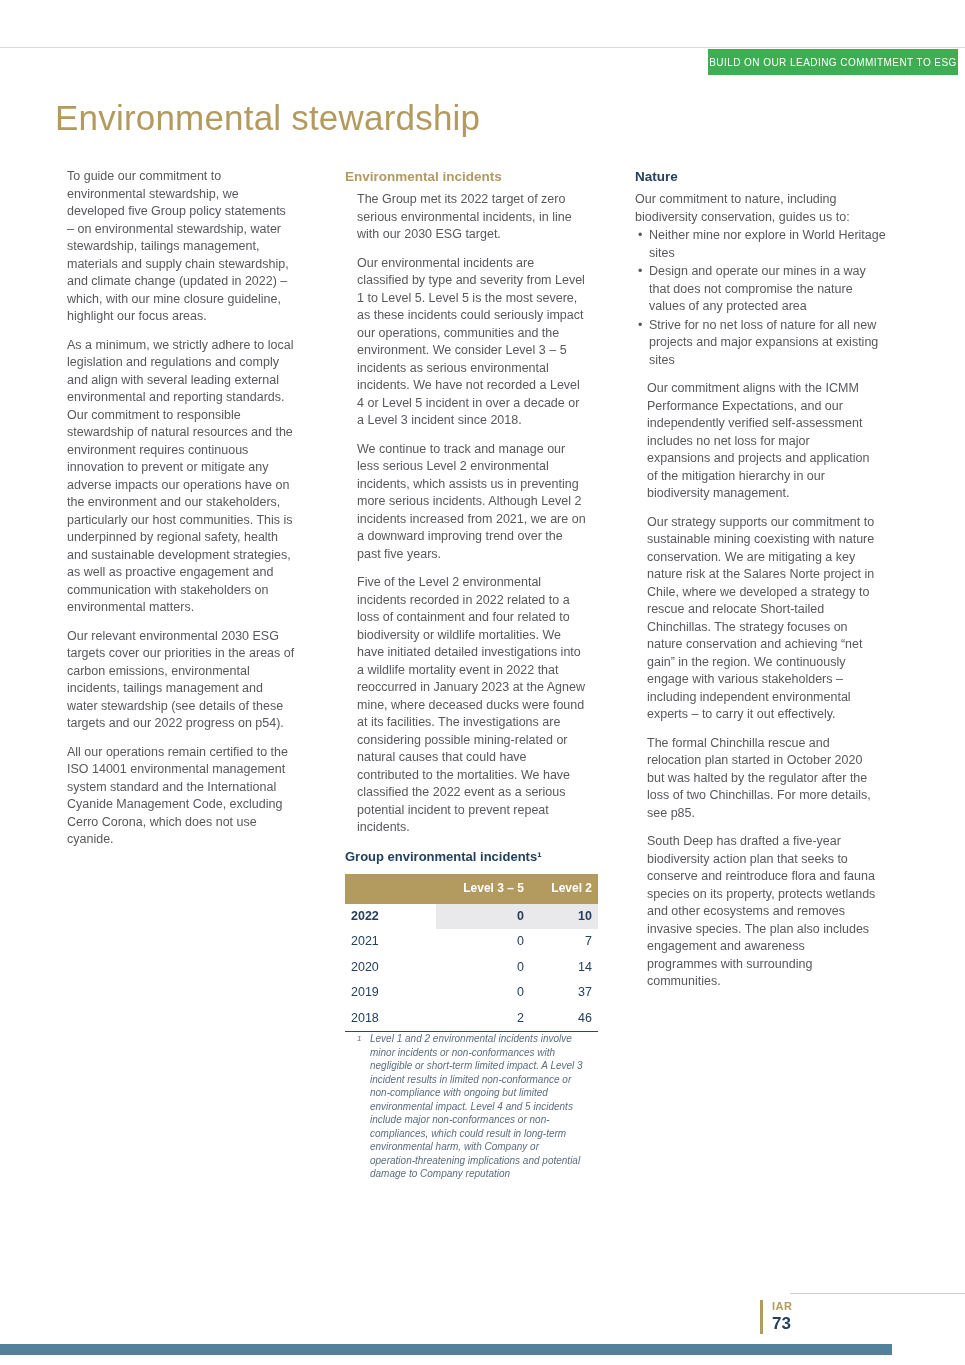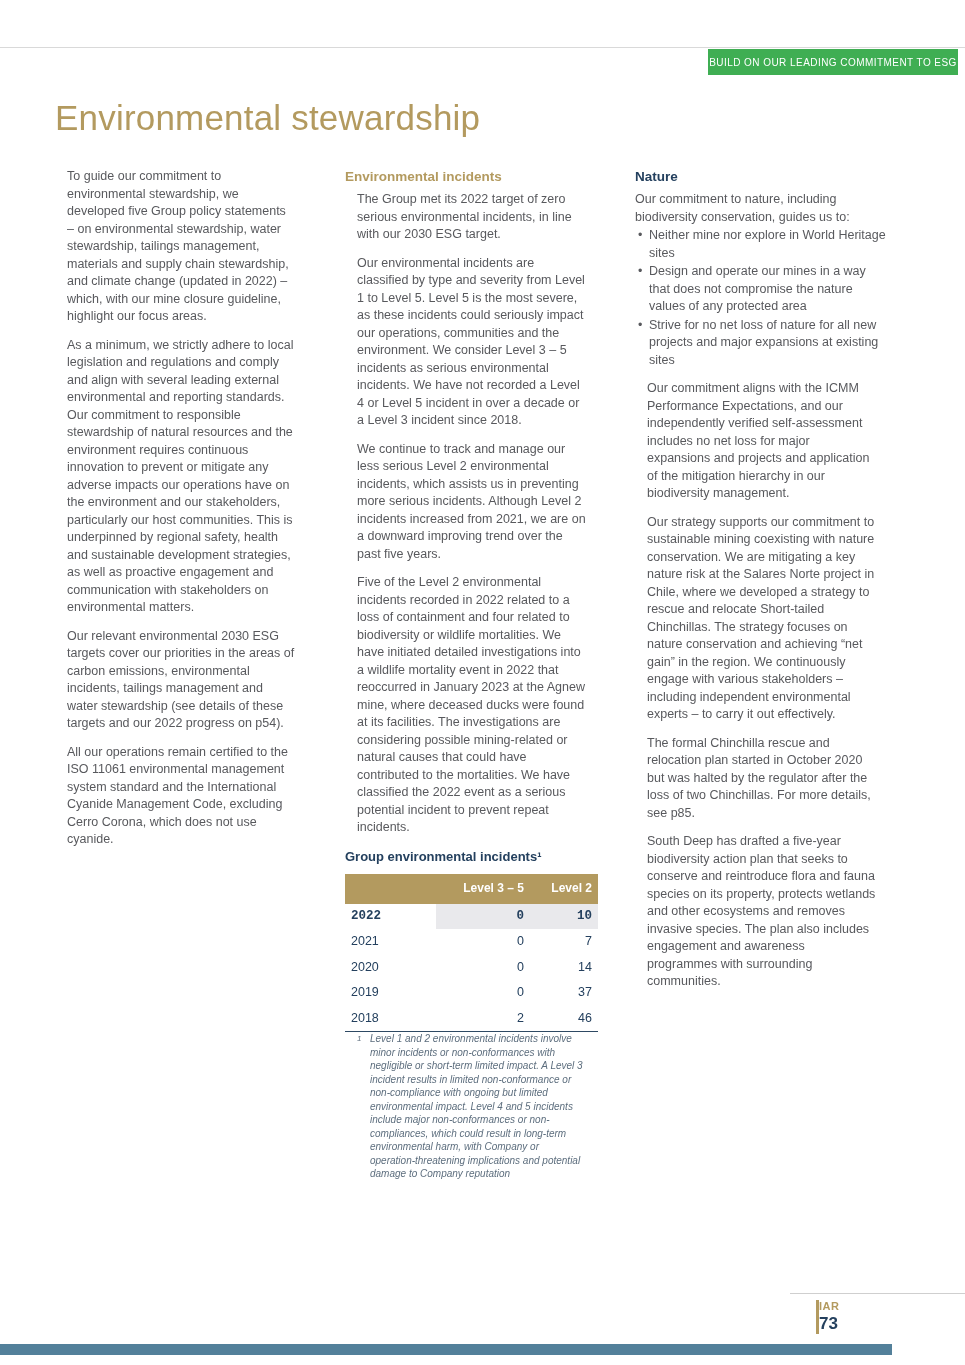--- a/index.html
+++ b/index.html
@@ -22,28 +22,28 @@
   ul.bullets li{position:relative;margin:0 0 1px;}
   ul.bullets li::before{content:"\2022";position:absolute;left:-11px;color:var(--c-body-text,#58595d);}
   .table-title{font-size:13px;font-weight:bold;color:var(--c-navy,#24405e);margin:6px 0 9px;}
   table.incidents{width:100%;border-collapse:collapse;font-size:12.5px;color:var(--c-navy,#24405e);}
   table.incidents thead th{background:var(--c-gold,#b39a5f);color:#fff;font-weight:bold;font-size:12px;
           padding:6px 6px;text-align:right;}
   table.incidents thead th.year{text-align:left;width:36%;}
   table.incidents td{padding:4px 6px;text-align:right;}
   table.incidents td.year{text-align:left;font-size:12.5px;}
   table.incidents tbody{border-bottom:1px solid #2e4963;}
-  table.incidents tbody tr:first-child td{font-family:Liberation Mono, monospace;}
+  table.incidents tbody tr:first-child td{}
   tr.hl td{font-weight:bold;}
   tr.hl td.val{background:var(--c-row-highlight,#e9e9ec);}
   .footnote{font-size:10px;font-style:italic;color:#5d6e7e;line-height:13.5px;
             margin:7px 0 0;position:relative;padding-left:13px;}
   .footnote sup{position:absolute;left:0;top:0;font-size:8px;}
   .footer-rule{position:absolute;left:790px;top:1293px;width:175px;height:1px;background:#cfcfcf;}
-  .footer{position:absolute;left:816px;top:1300px;border-left:3px solid var(--c-gold,#b39a5f);}
+  .footer{position:absolute;left:760px;top:1300px;border-left:3px solid var(--c-gold,#b39a5f);padding-left:9px;}
   .footer .iar{color:var(--c-gold,#b39a5f);font-weight:bold;font-size:11px;letter-spacing:.5px;}
   .footer .pageno{color:var(--c-navy,#24405e);font-weight:bold;font-size:17px;margin-top:2px;}
   .bottom-bar{position:absolute;left:0;top:1344px;width:892px;height:11px;background:var(--c-bar-blue,#53809a);}
 </style>
 </head>
 <body>
 
 <div class="page">
 
   <div class="top-rule"></div>
@@ -53,21 +53,21 @@
   </div>
 
   <h1 class="title">Environmental stewardship</h1>
 
   <div class="cols">
 
     <div class="col">
       <p>To guide our commitment to environmental stewardship, we developed five Group policy statements – on environmental stewardship, water stewardship, tailings management, materials and supply chain stewardship, and climate change (updated in 2022) – which, with our mine closure guideline, highlight our focus areas.</p>
       <p>As a minimum, we strictly adhere to local legislation and regulations and comply and align with several leading external environmental and reporting standards. Our commitment to responsible stewardship of natural resources and the environment requires continuous innovation to prevent or mitigate any adverse impacts our operations have on the environment and our stakeholders, particularly our host communities. This is underpinned by regional safety, health and sustainable development strategies, as well as proactive engagement and communication with stakeholders on environmental matters.</p>
       <p>Our relevant environmental 2030 ESG targets cover our priorities in the areas of carbon emissions, environmental incidents, tailings management and water stewardship (see details of these targets and our 2022 progress on p54).</p>
-      <p>All our operations remain certified to the ISO 11061 environmental management system standard and the International Cyanide Management Code, excluding Cerro Corona, which does not use cyanide.</p>
+      <p>All our operations remain certified to the ISO 14001 environmental management system standard and the International Cyanide Management Code, excluding Cerro Corona, which does not use cyanide.</p>
     </div>
 
     <div class="col">
       <h2 class="col-heading gold">Environmental incidents</h2>
       <p>The Group met its 2022 target of zero serious environmental incidents, in line with our 2030 ESG target.</p>
       <p>Our environmental incidents are classified by type and severity from Level 1 to Level 5. Level 5 is the most severe, as these incidents could seriously impact our operations, communities and the environment. We consider Level 3 – 5 incidents as serious environmental incidents. We have not recorded a Level 4 or Level 5 incident in over a decade or a Level 3 incident since 2018.</p>
       <p>We continue to track and manage our less serious Level 2 environmental incidents, which assists us in preventing more serious incidents. Although Level 2 incidents increased from 2021, we are on a downward improving trend over the past five years.</p>
       <p>Five of the Level 2 environmental incidents recorded in 2022 related to a loss of containment and four related to biodiversity or wildlife mortalities. We have initiated detailed investigations into a wildlife mortality event in 2022 that reoccurred in January 2023 at the Agnew mine, where deceased ducks were found at its facilities. The investigations are considering possible mining-related or natural causes that could have contributed to the mortalities. We have classified the 2022 event as a serious potential incident to prevent repeat incidents.</p>
 
       <h3 class="table-title">Group environmental incidents¹</h3>

